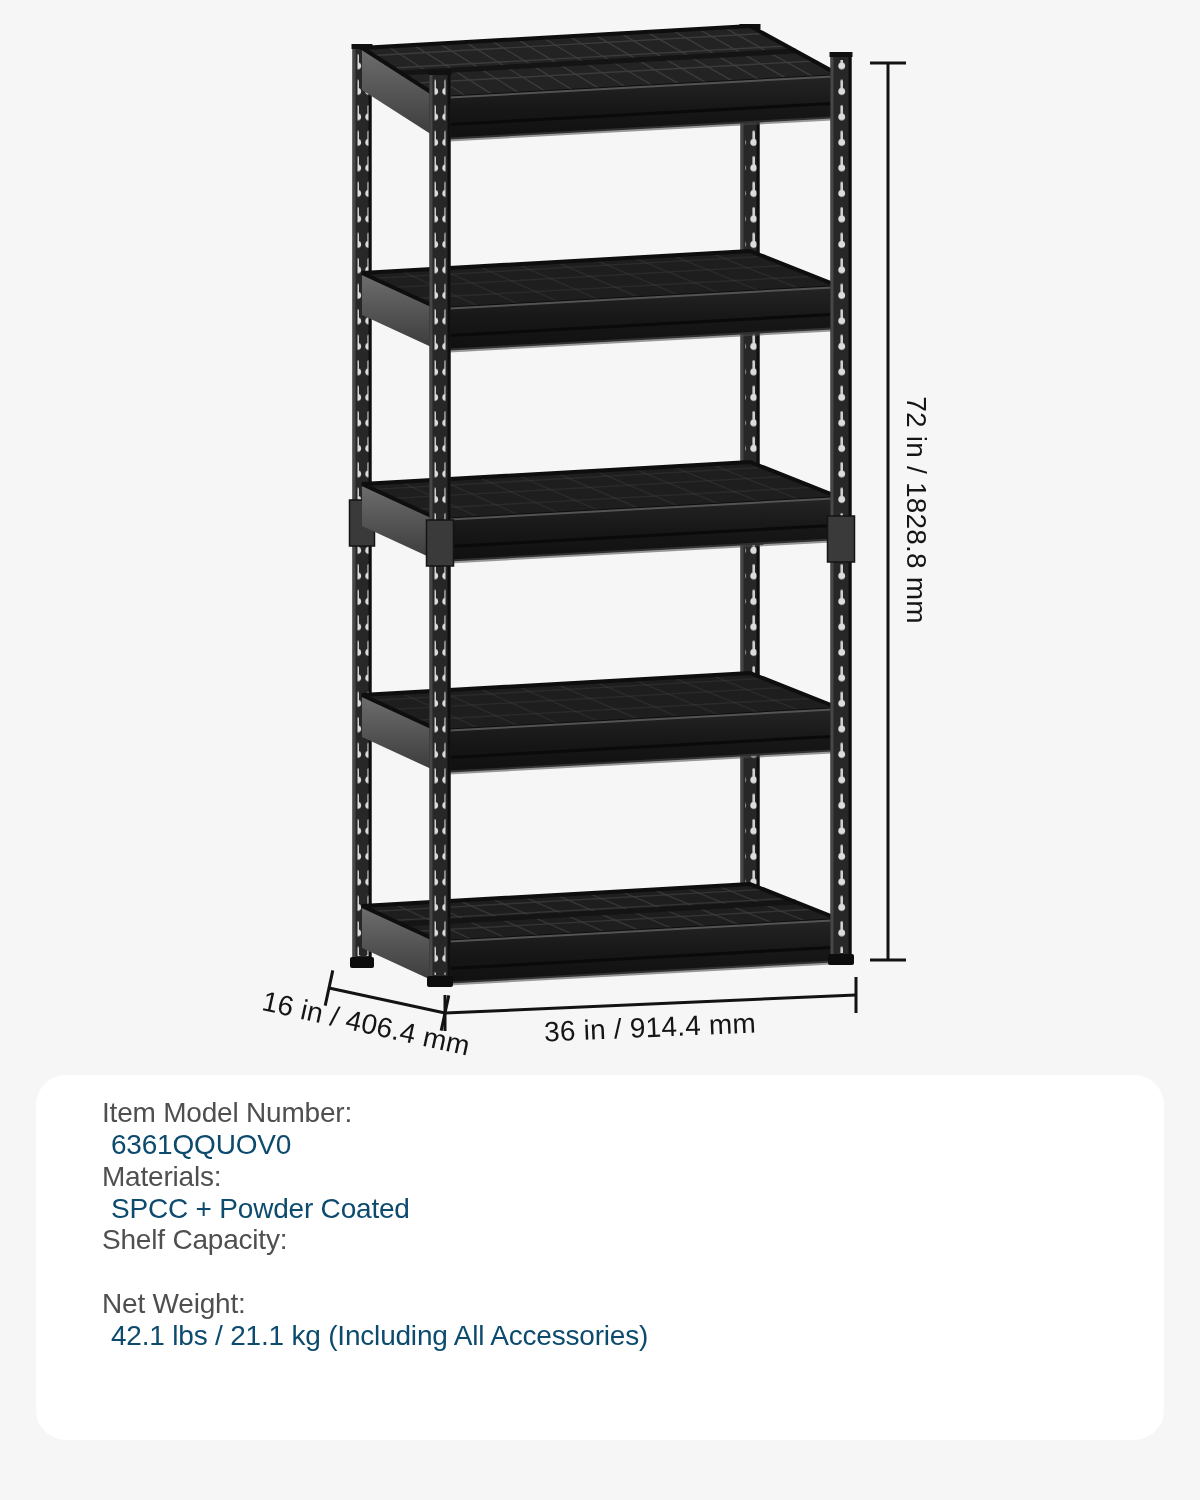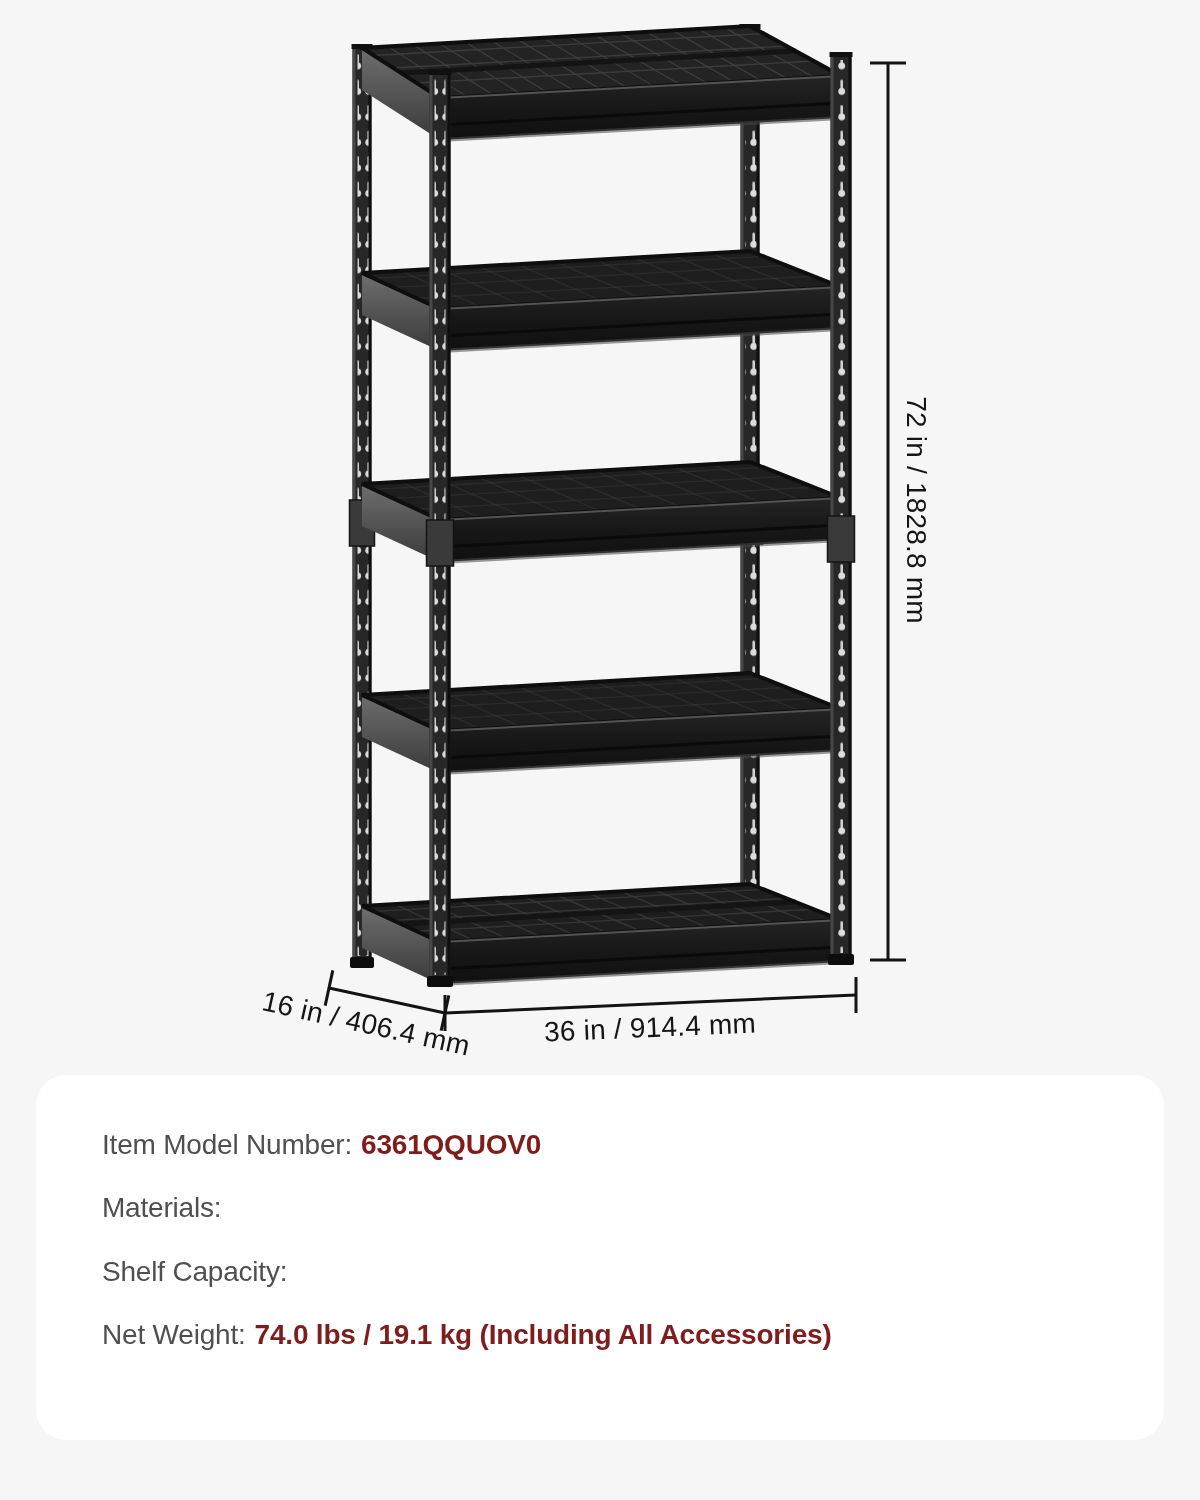--- a/index.html
+++ b/index.html
@@ -16,25 +16,25 @@
   }
   #dim-height-label{left:756px;top:494px;width:320px;transform:rotate(90deg);}
   #dim-width-label{left:500px;top:1012px;width:300px;transform:rotate(-2.4deg);}
   #dim-depth-label{left:246px;top:1008px;width:240px;transform:rotate(12.5deg);}
   #specs-panel{
     position:absolute;left:36px;top:1075px;width:1128px;height:365px;
     background:#ffffff;border-radius:30px;box-sizing:border-box;
     padding:22px 30px 0 66px;
   }
   .spec-row{
-    height:63.5px;display:flex;align-items:flex-end;
-    font-size:28px;letter-spacing:-.2px;white-space:nowrap;
+    height:63.5px;display:flex;align-items:flex-start;
+    font-size:28px;letter-spacing:-.2px;white-space:nowrap;flex-direction:column;
   }
   .spec-label{color:#4f4f4f;font-weight:400;}
-  .spec-value{color:#7f1d1d;font-weight:700;margin-left:9px;}
+  .spec-value{color:#0c4a6e;font-weight:400;margin-left:9px;}
 </style>
 </head>
 <body>
 
 <div id="stage">
 
   <svg id="rack-svg" width="1200" height="1070" viewBox="0 0 1200 1070">
     <defs>
       <pattern id="slots" width="11" height="25.5" patternUnits="userSpaceOnUse">
         <rect x="4.4" y="3.2" width="2.6" height="9.5" rx="1.3" fill="#cfcfcf"></rect>
@@ -223,22 +223,23 @@
   <div class="dim-label" id="dim-width-label">36 in / 914.4 mm</div>
   <div class="dim-label" id="dim-depth-label">16 in / 406.4 mm</div>
 
   <div id="specs-panel">
     <div class="spec-row">
       <span class="spec-label">Item Model Number:</span>
       <span class="spec-value">6361QQUOV0</span>
     </div>
     <div class="spec-row">
       <span class="spec-label">Materials:</span>
+      <span class="spec-value">SPCC + Powder Coated</span>
     </div>
     <div class="spec-row">
       <span class="spec-label">Shelf Capacity:</span>
     </div>
     <div class="spec-row">
       <span class="spec-label">Net Weight:</span>
-      <span class="spec-value">74.0 lbs / 19.1 kg (Including All Accessories)</span>
+      <span class="spec-value">42.1 lbs / 21.1 kg (Including All Accessories)</span>
     </div>
   </div>
 </div>
 
 </body></html>

